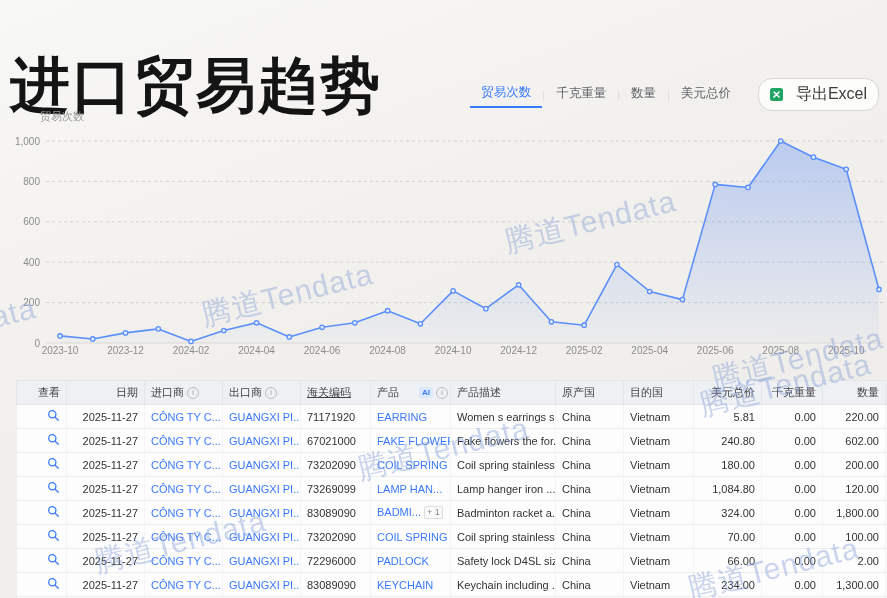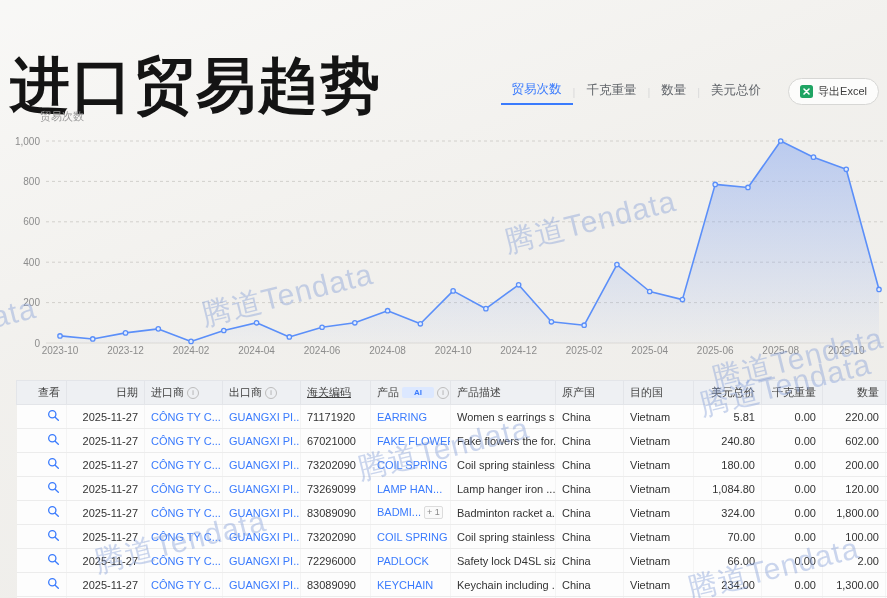--- a/index.html
+++ b/index.html
@@ -15,23 +15,23 @@
     font-family:"Liberation Serif","DejaVu Serif",serif;
     font-size:60px;font-weight:bold;color:#141414;letter-spacing:2px;
   }
   
   .toolbar{position:absolute;top:78px;right:8px;display:flex;align-items:center;z-index:4;}
   .tabs{display:flex;align-items:center;font-size:12.5px;color:#5f6368;}
   .tab{padding:2px 11px 5px;cursor:pointer;white-space:nowrap;}
   .tab.active{color:#3a7bfd;border-bottom:2px solid #3a7bfd;}
   .tab-sep{color:#d9d9d9;font-size:11px;}
   .export-btn{
-    margin-left:16px;display:flex;align-items:center;gap:5px;
+    margin-left:16px;display:flex;align-items:center;gap:13px;
     background:#fcfcfb;border:1px solid #d7d7d5;border-radius:14px;
-    padding:5px 11px;font-size:11px;color:#3c3c3c;cursor:pointer;
+    padding:5px 11px;font-size:16px;color:#3c3c3c;cursor:pointer;
   }
   
   .chart-wrap{position:absolute;left:0;top:108px;width:887px;height:256px;z-index:2;}
   
   .watermark{
     position:absolute;z-index:6;pointer-events:none;white-space:nowrap;
     color:rgba(132,158,215,.42);font-size:30px;letter-spacing:1px;
     transform:rotate(-14deg);transform-origin:0 50%;
     font-family:"Liberation Sans","DejaVu Sans",sans-serif;
   }
@@ -55,21 +55,21 @@
     display:inline-block;border:1px solid #dcdcdc;border-radius:2px;background:#fafafa;
     color:#8a8a8a;font-size:9px;line-height:11px;padding:0 2px;margin-left:3px;vertical-align:1px;
   }
   .info-ic{
     display:inline-block;width:10px;height:10px;line-height:9px;margin-left:3px;
     border:1px solid #bdbdbd;border-radius:50%;color:#9a9a9a;font-size:7px;
     text-align:center;vertical-align:1px;font-style:normal;
   }
   .ai-badge{
     display:inline-block;background:#dce8ff;color:#3a7bfd;font-size:8px;font-weight:bold;
-    border-radius:2px;padding:0 12px;margin-left:3px;line-height:11px;vertical-align:1px;
+    border-radius:2px;padding:0 3px;margin-left:20px;line-height:11px;vertical-align:1px;
   }
   .view-btn{display:inline-block;cursor:pointer;line-height:0;}
 </style>
 </head>
 <body>
 
 <h1 class="page-title">进口贸易趋势</h1>
 
 <div class="toolbar">
   <div class="tabs" id="tabs">

